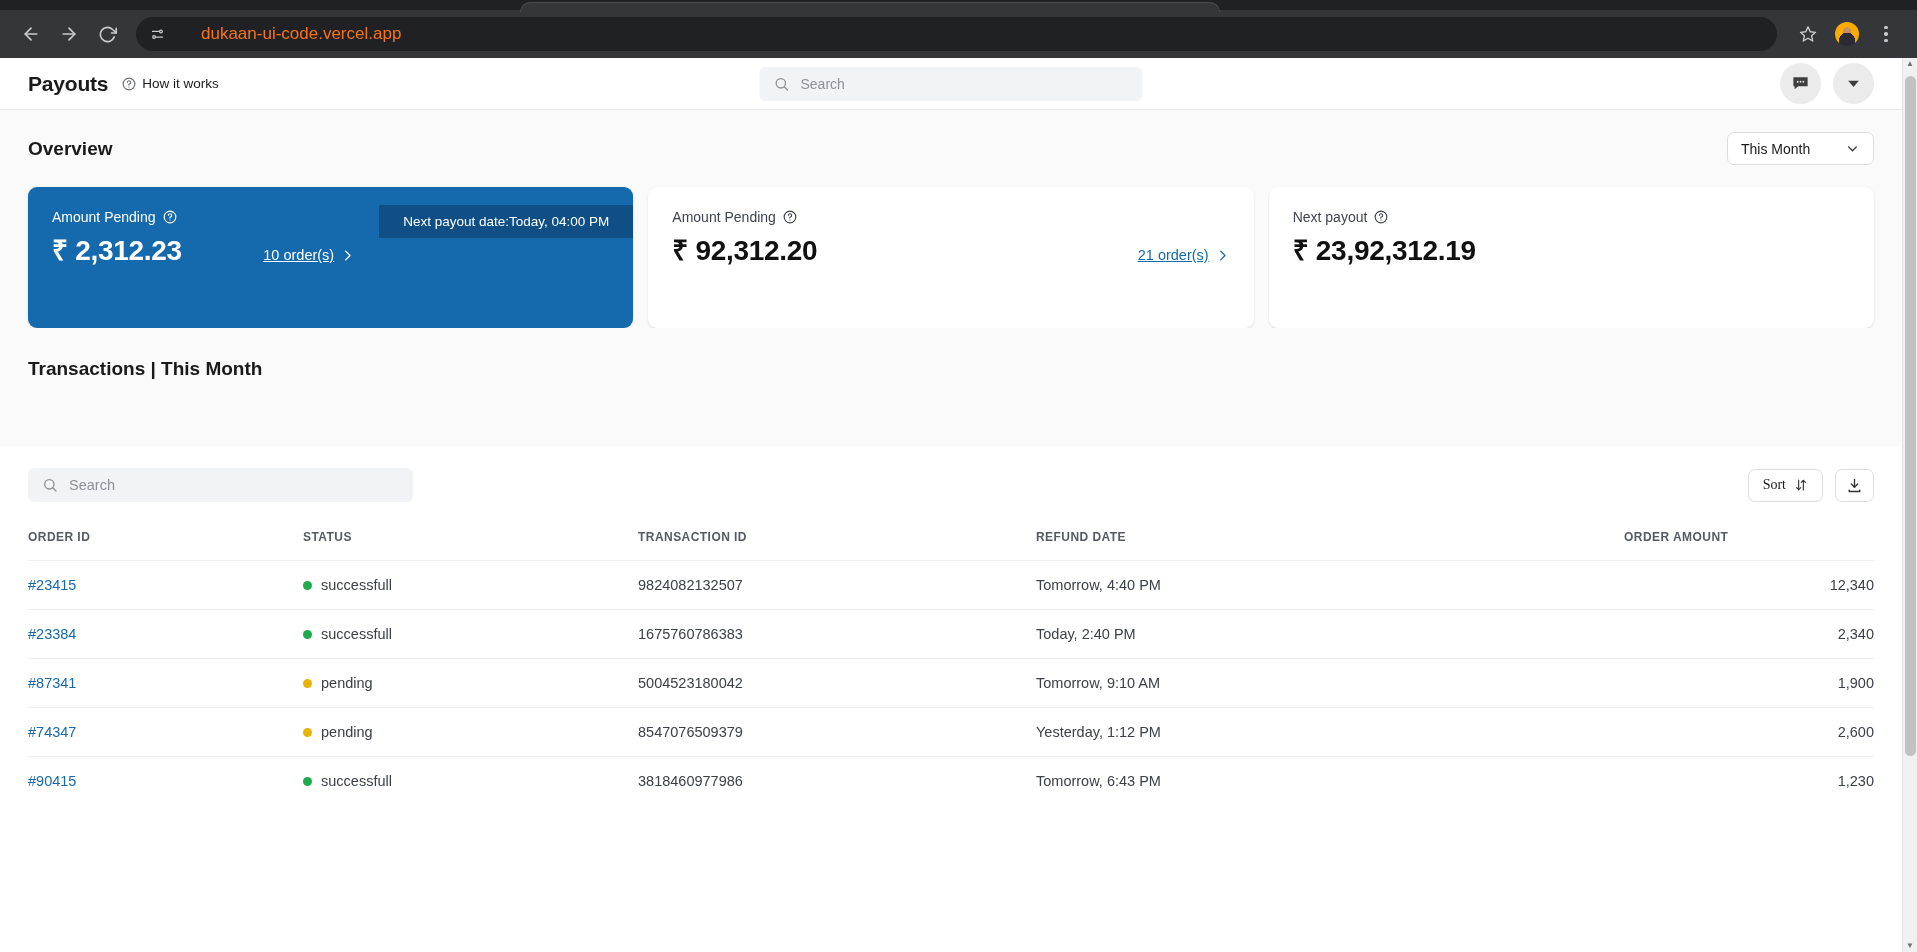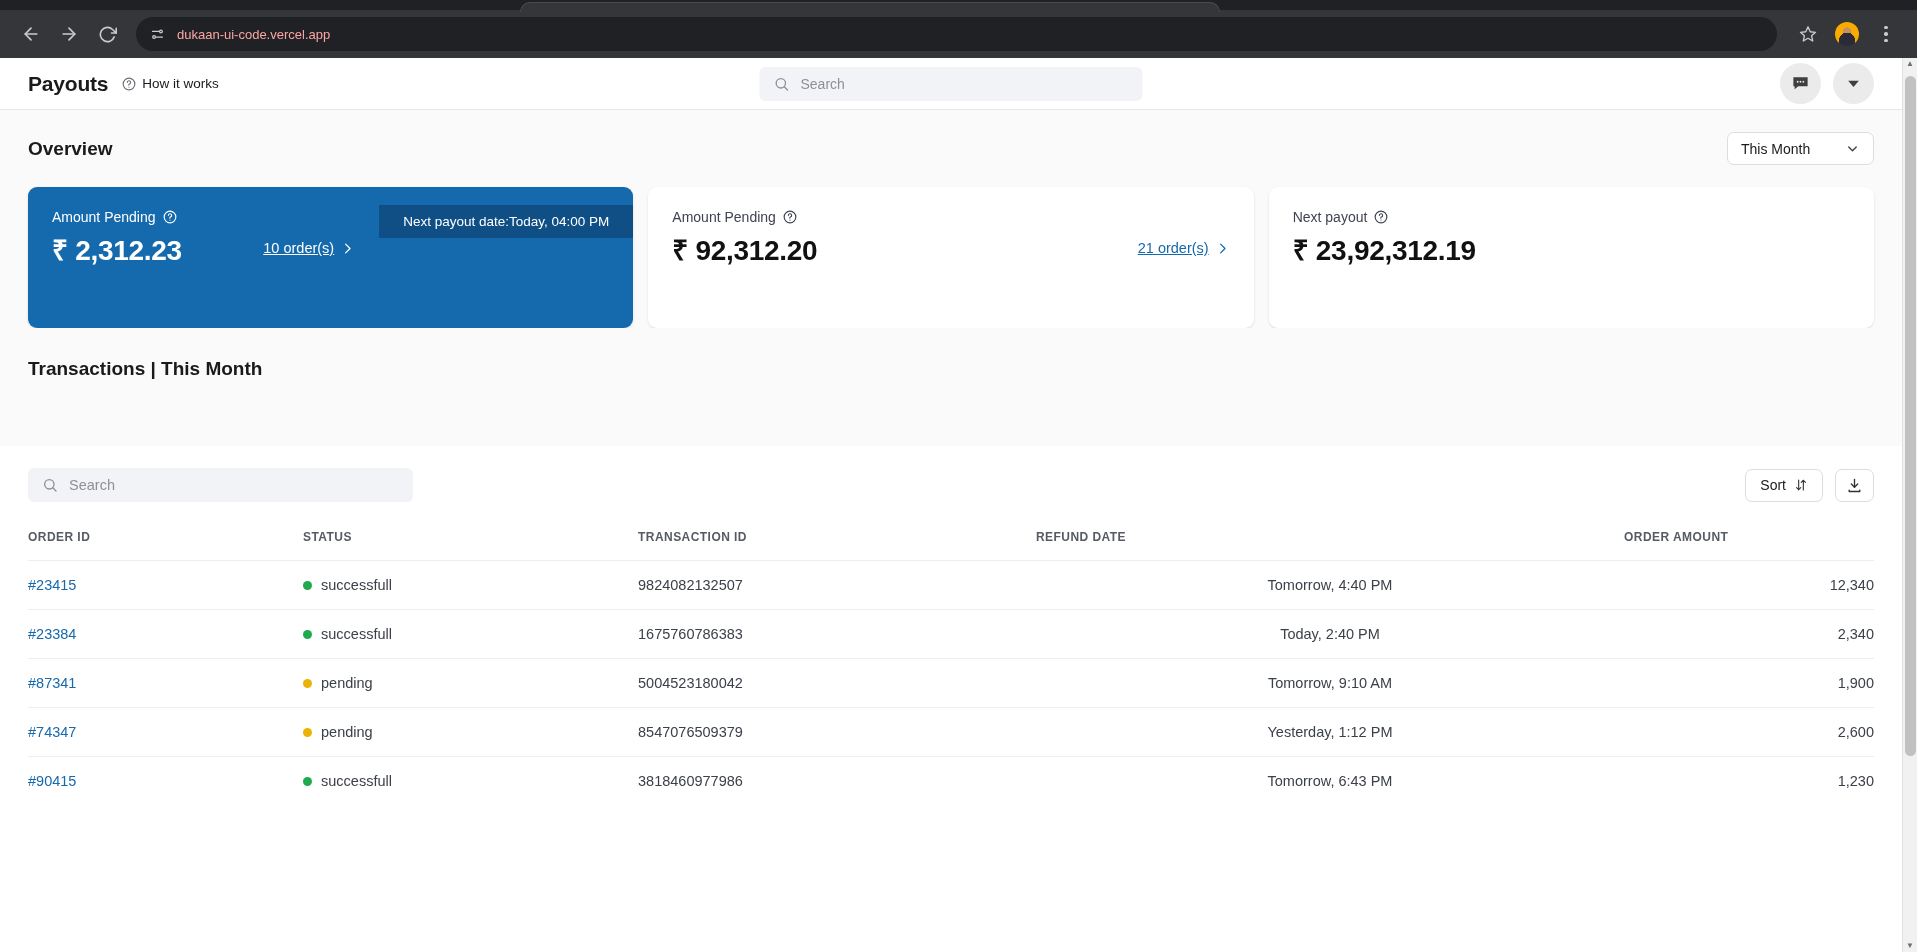--- a/index.html
+++ b/index.html
@@ -24,21 +24,21 @@
   }
   .navbtn {
     width:34px; height:34px; border-radius:50%; display:flex; align-items:center; justify-content:center;
     color:#c9ccce; flex:none;
   }
   .navbtn svg { display:block; }
   .omnibox {
     flex:1; height:34px; background:#202124; border-radius:18px; margin-left:8px; margin-right:10px;
     display:flex; align-items:center; padding:0 14px; gap:12px; min-width:0;
   }
-  .omnibox .url { color:#fca5a5; font-size:13px; white-space:nowrap; overflow:hidden; text-overflow:ellipsis; }
+  .omnibox .url { color:#f97316; font-size:17px; white-space:nowrap; overflow:hidden; text-overflow:ellipsis;margin-left:24px; }
   .tb-right { display:flex; align-items:center; gap:10px; flex:none; }
   .avatar-pic {
     width:24px; height:24px; border-radius:50%;
     background:
       radial-gradient(circle at 50% 78%, #2b2b38 0 36%, rgba(0,0,0,0) 37%),
       radial-gradient(circle at 50% 40%, #c7915f 0 22%, rgba(0,0,0,0) 23%),
       linear-gradient(#f9ab00,#f9ab00);
   }
   .dots3 { display:flex; flex-direction:column; gap:3px; align-items:center; }
   .dots3 i { width:3.5px; height:3.5px; border-radius:50%; background:#c9ccce; display:block; }
@@ -81,21 +81,21 @@
 
   .cards { display:flex; gap:15px; }
   .card {
     flex:1; background:#fff; border-radius:9px; box-shadow:0 1px 3px rgba(16,24,40,.09), 0 1px 1px rgba(16,24,40,.04);
     overflow:hidden; min-height:141px; display:flex; flex-direction:row;
   }
   .card.primary { background:#1569ad; box-shadow:0 1px 3px rgba(16,24,40,.12); }
   .card-body { padding:22px 24px 0; flex:1; }
   .card-label { font-size:14px; color:#3f4350; display:flex; align-items:center; gap:7px; margin-bottom:8px; }
   .card.primary .card-label { color:#ffffff; }
-  .card-row { display:flex; justify-content:space-between; gap:34px; }
+  .card-row { display:flex; align-items:flex-end; justify-content:space-between; gap:34px; }
   .card-amount { font-size:28px; font-weight:700; color:#111; letter-spacing:-.3px; line-height:1.25; }
   .card.primary .card-amount { color:#fff; }
   .orders-link {
     display:flex; align-items:center; gap:6px; font-size:14.5px; color:#1569ad;
     text-decoration:none; padding-bottom:5px; white-space:nowrap;
   }
   .orders-link .lbl { text-decoration:underline; }
   .card.primary .orders-link { color:#ffffff; }
   .card-foot {
     background:#0f4f85; color:#fff; height:33px; display:flex; align-items:center;
@@ -118,36 +118,36 @@
   .table-panel { background:#fff; padding: 22px 28px 0; flex:1; min-height:0; }
   .table-tools { display:flex; align-items:center; justify-content:space-between; margin-bottom:22px; }
   .tbl-search {
     width:385px; height:34px; background:#f1f3f6; border-radius:6px;
     display:flex; align-items:center; gap:11px; padding:0 14px;
   }
   .tbl-search .ph { color:#8d9099; font-size:14.5px; }
   .tool-right { display:flex; align-items:center; gap:12px; }
   .sort-btn {
     height:33px; padding:0 14px; border:1px solid #dcdde1; border-radius:7px; background:#fff;
-    display:flex; align-items:center; gap:8px; font-size:14px; color:#1a1a1a;
+    display:flex; align-items:center; gap:8px; font-size:14px; color:#1a1a1a;font-family:Liberation Serif, serif;
   }
   .dl-btn {
     width:39px; height:33px; border:1px solid #dcdde1; border-radius:7px; background:#fff;
     display:flex; align-items:center; justify-content:center; color:#333;
   }
 
   table.tx { width:100%; border-collapse:collapse; table-layout:fixed; }
   table.tx th {
     text-align:left; font-size:12px; font-weight:600; color:#555a63; letter-spacing:.45px;
     padding: 6px 0 16px; text-transform:uppercase;
   }
   table.tx td { padding: 16px 0; font-size:14.5px; color:#3c4049; border-top:1px solid #eceef1; }
   table.tx tr:first-child td { border-top:1px solid #eceef1; }
   .c-order { width:275px; } .c-status { width:335px; } .c-txn { width:398px; }
-  .c-date { width:auto;text-align:center; } .c-amt { width:250px; text-align:right; }
+  .c-date { width:auto; } .c-amt { width:250px; text-align:right; }
   th.c-amt, td.c-amt { text-align:right; }
   .order-link { color:#1569ad; text-decoration:none; }
   .status-cell { display:flex; align-items:center; gap:9px; }
   .dot { width:9px; height:9px; border-radius:50%; flex:none; display:block; }
   .txn-id { color:#83878f; }
   .amt { color:#3c4049; }
 
   
   .scrollbar {
     width:15px; flex:none; background:#f1f1f1; border-left:1px solid #e2e2e2;

